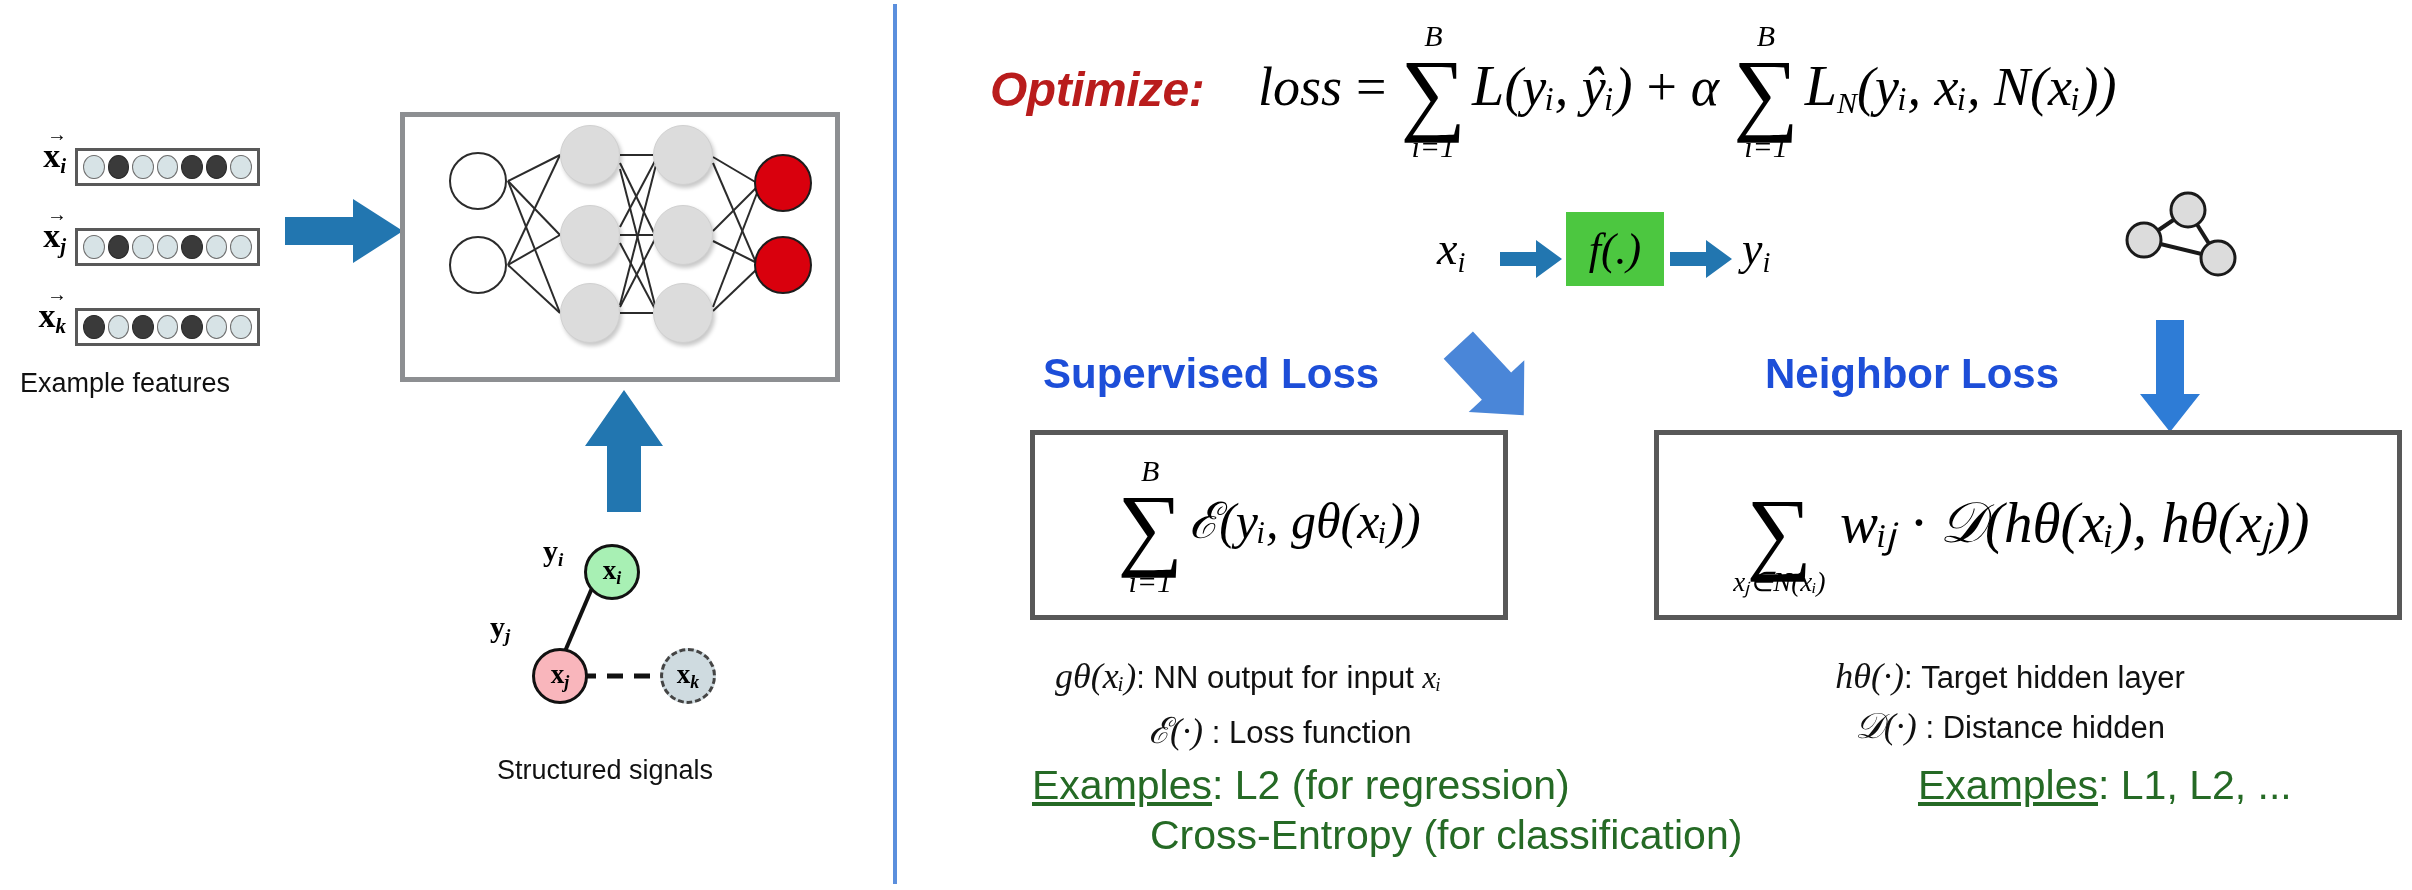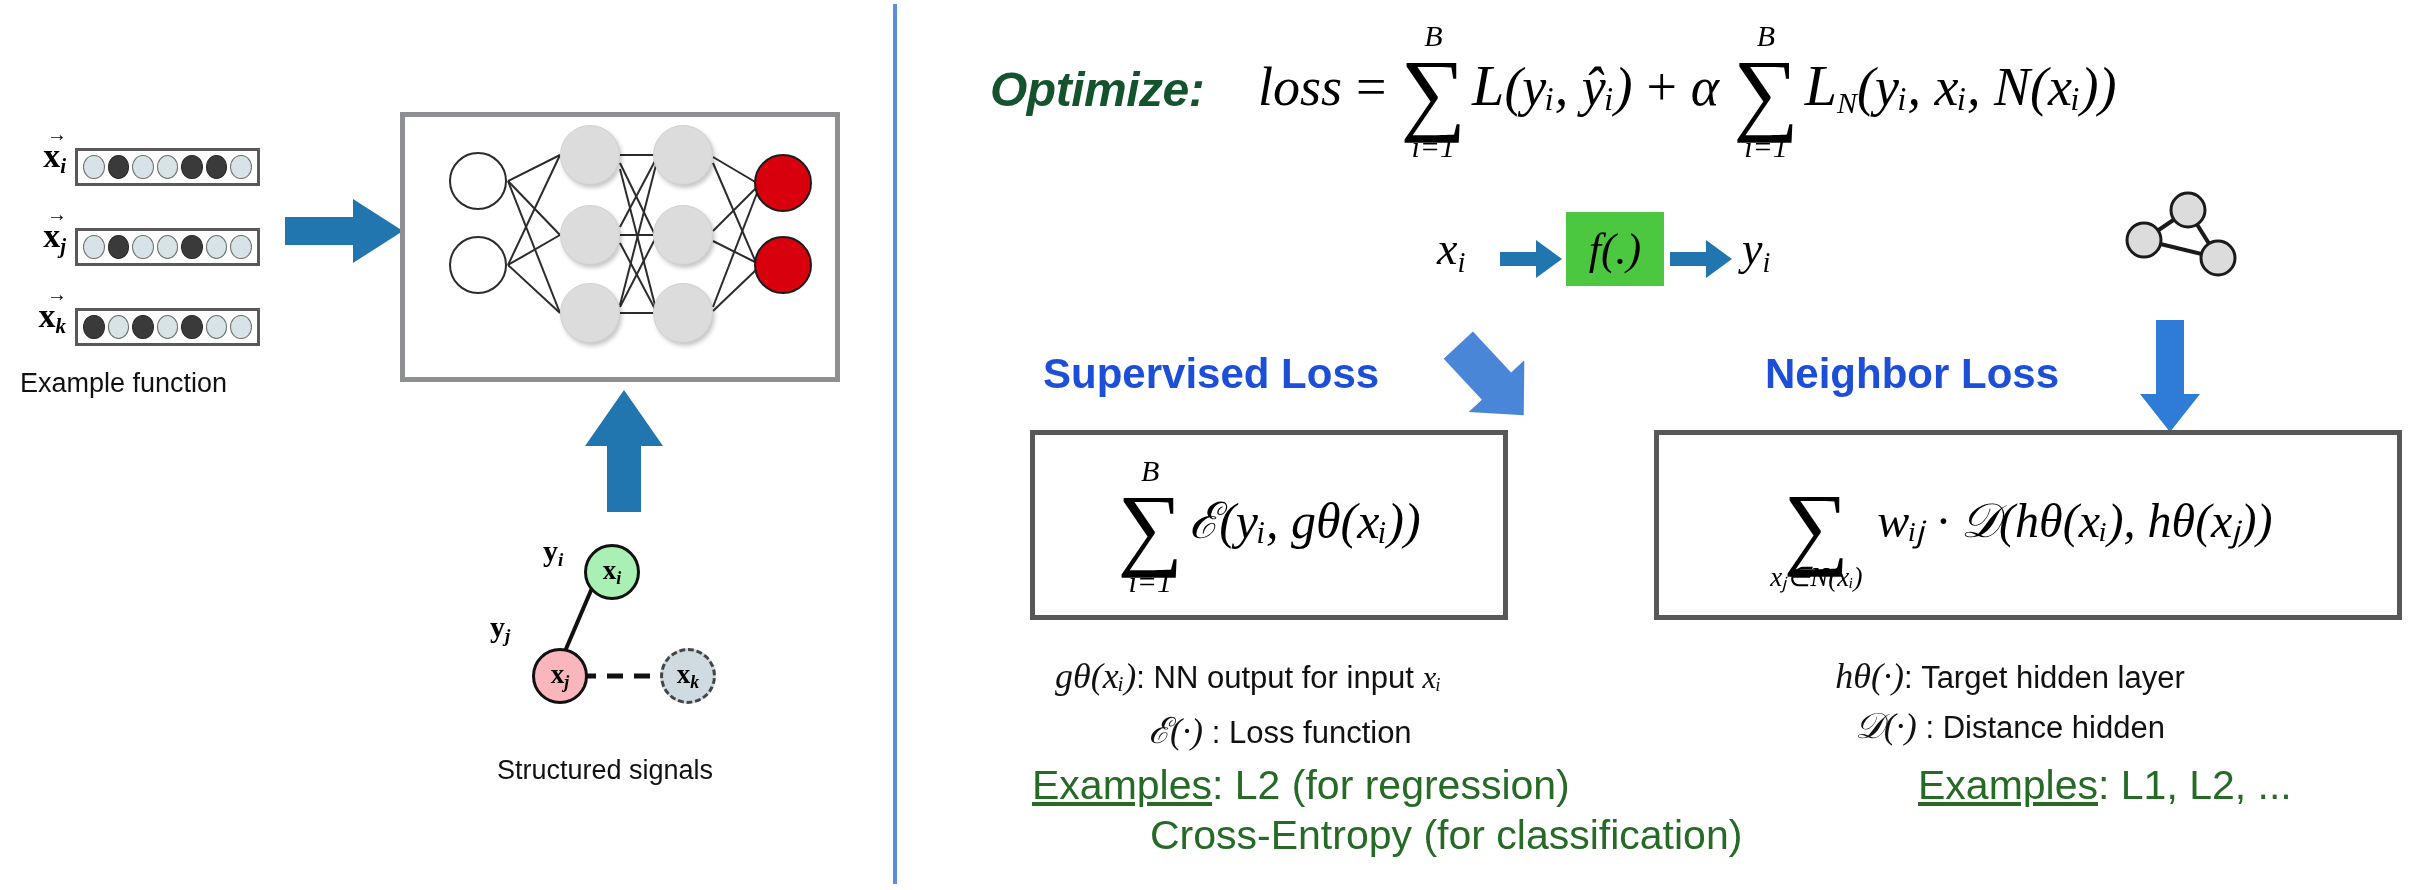--- a/index.html
+++ b/index.html
@@ -128,21 +128,21 @@
     font-size: 30px;
     color: #000;
   }
   .ylab .sub { font-size: 19px; vertical-align: -5px; }
   #optimize-label {
     left: 990px; top: 62px;
     font-family: "Liberation Sans", sans-serif;
     font-weight: bold;
     font-style: italic;
     font-size: 48px;
-    color: #14532d;
+    color: #b91c1c;
     letter-spacing: -0.5px;
   }
 
   
   .eq { font-family: "Liberation Serif", serif; color: #000; }
   .it { font-style: italic; }
   .sub  { font-size: 0.62em; vertical-align: -0.28em; font-style: italic; }
   .cal  { font-family: "Liberation Serif", serif; font-style: italic; }
   .bigsum {
     display: inline-block;
@@ -247,21 +247,21 @@
     <div class="dot light"></div>
     <div class="dot dark"></div>
     <div class="dot light"></div>
     <div class="dot light"></div>
   </div>
 
 <svg class="abs" style="left:285px; top:195px;" width="120" height="72">
   <polygon class="blue" points="0,22 68,22 68,4 118,36 68,68 68,50 0,50"></polygon>
 </svg>
 
-<div class="abs caption" style="left:20px; top:368px;">Example function</div>
+<div class="abs caption" style="left:20px; top:368px;">Example features</div>
 
 <div class="abs" id="nn-box">
   <svg style="position:absolute; left:0; top:0;" width="430" height="260">
     <g stroke="#2b2b2b" stroke-width="2" fill="none">
 
       <line x1="103" y1="64" x2="155" y2="38"></line>
       <line x1="103" y1="64" x2="155" y2="118"></line>
       <line x1="103" y1="64" x2="155" y2="196"></line>
       <line x1="103" y1="148" x2="155" y2="38"></line>
       <line x1="103" y1="148" x2="155" y2="118"></line>
@@ -370,21 +370,21 @@
 <div class="abs loss-title" style="left:1765px; top:350px;">Neighbor Loss</div>
 <svg class="abs" style="left:2140px; top:320px;" width="60" height="112">
   <polygon fill="#2e7cd6" points="16,0 44,0 44,74 60,74 30,112 0,74 16,74"></polygon>
 </svg>
 
 <div class="abs formula-box" style="left:1030px; top:430px; width:478px; height:190px;">
   <span class="eq" style="font-size:46px; white-space:nowrap;"><span class="bigsum" style="margin-right:6px;"><span class="lim-top">B</span><span class="sig">∑</span><span class="lim-bot">i=1</span></span><span class="it" style="font-size:50px;">ℰ(yᵢ, gθ(xᵢ))</span></span>
 </div>
 
 <div class="abs formula-box" style="left:1654px; top:430px; width:748px; height:190px;">
-  <span class="eq" style="font-size:44px; white-space:nowrap;"><span class="bigsum" style="margin-right:28px;"><span class="sig">∑</span><span class="lim-bot" style="font-size:27px; bottom:-30px;text-align:center;">xⱼ∈N(xᵢ)</span></span><span class="it" style="font-size:48px;">wᵢⱼ · 𝒟(hθ(xᵢ), hθ(xⱼ))</span></span>
+  <span class="eq" style="font-size:44px; white-space:nowrap;"><span class="bigsum" style="margin-right:28px;"><span class="sig">∑</span><span class="lim-bot" style="font-size:27px; bottom:-30px;text-align:center;">xⱼ∈N(xᵢ)</span></span><span class="it" style="font-size:57px;">wᵢⱼ · 𝒟(hθ(xᵢ), hθ(xⱼ))</span></span>
 </div>
 
 <div class="abs legend-line" style="left:1248px; top:655px; transform:translateX(-50%);">
   <span class="m" style="font-size:36px;">gθ(xᵢ)</span><span>:</span>&nbsp;<span>NN output for input </span><span class="m">xᵢ</span>
 </div>
 <div class="abs legend-line" style="left:1280px; top:705px; transform:translateX(-50%);">
   <span class="m" style="font-size:36px;">ℰ(·)</span>&nbsp;<span>:</span>&nbsp;<span>Loss function</span>
 </div>
 <div class="abs green-text" style="left:1032px; top:762px;">
   <u>Examples</u><span>: L2 (for regression)</span>

